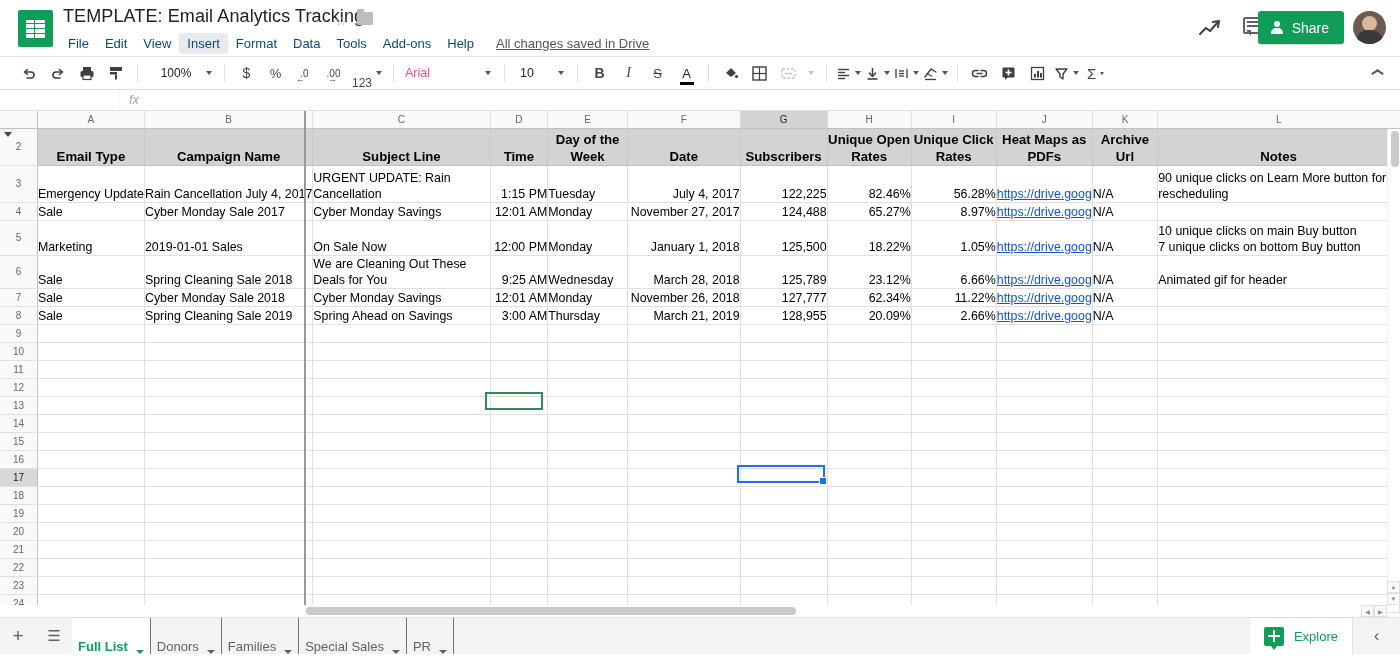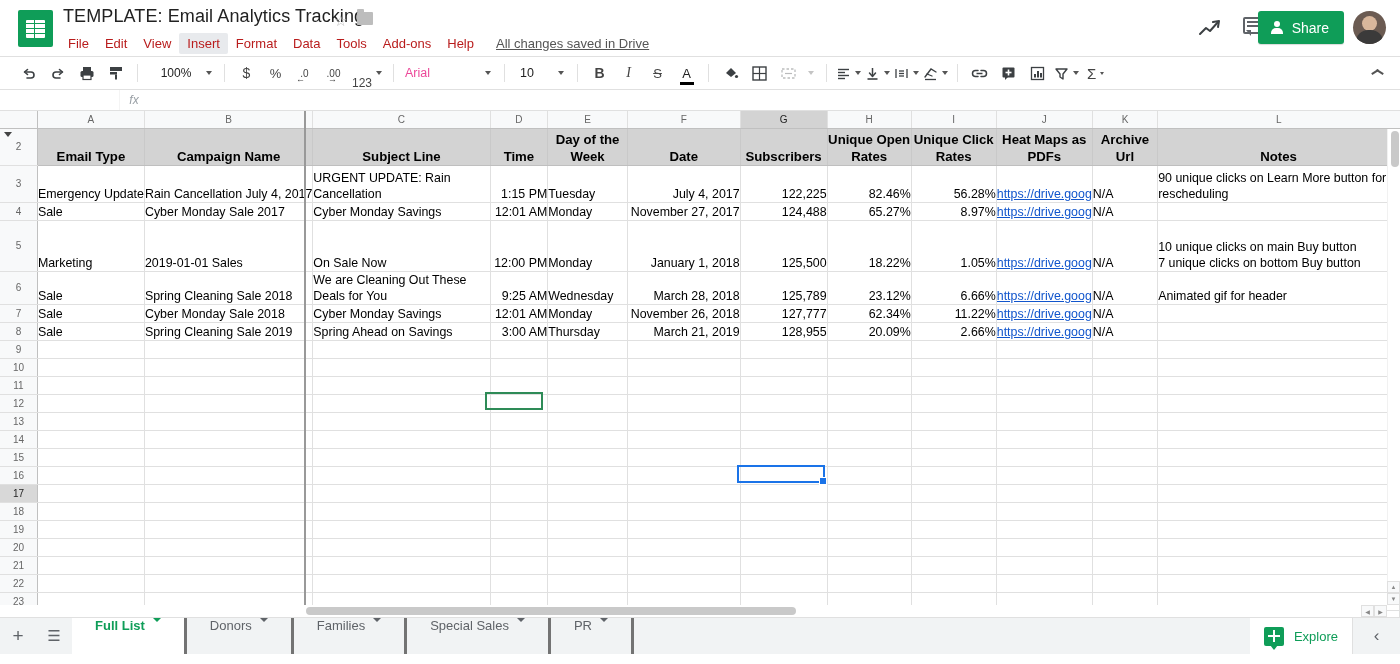--- a/index.html
+++ b/index.html
@@ -47,21 +47,21 @@
   }
   .folder-icon::before {
     content: ""; position: absolute; left: 0; top: -3px;
     width: 7px; height: 3px; background: #bdbdbd; border-radius: 1px 1px 0 0;
   }
   .menubar {
     position: absolute; left: 60px; top: 33px;
     display: flex; align-items: center; gap: 0;
   }
   .menu-item {
-    font-size: 13px; color: #b91c1c; padding: 3px 8px;
+    font-size: 13px; color: #0c4a6e; padding: 3px 8px;
     border-radius: 2px; cursor: pointer; white-space: nowrap;
   }
   .menu-item.active { background: #e8eaed; }
   .save-state {
     font-size: 13px; color: #555; margin-left: 14px;
     text-decoration: underline; white-space: nowrap; cursor: pointer;
   }
 
   .trend-icon {
     position: absolute; right: 178px; top: 17px;
@@ -288,23 +288,23 @@
     position: relative; height: 37px; background: #f1f3f4;
     border-top: 1px solid #e0e0e0; display: flex; align-items: stretch;
   }
   .sb-btn {
     width: 36px; display: flex; align-items: center; justify-content: center;
     color: #5f6368; font-size: 19px; cursor: pointer;
   }
   .sb-allsheets { font-size: 15px; }
   .tabs { display: flex; align-items: stretch; }
   .tab {
-    display: flex; align-items: flex-start; padding: 0 23px;
+    display: flex; align-items: flex-end; padding: 0 6px;
     font-size: 13px; color: #5f6368; cursor: pointer;
-    border-right: 3px solid #737373; white-space: nowrap;
+    border-right: 1px solid #737373; white-space: nowrap;
   }
   .tab.active { background: #fff; color: #0f9d58; font-weight: bold; }
   .tab .tcaret {
     width: 0; height: 0; border-left: 4px solid transparent;
     border-right: 4px solid transparent; border-top: 4px solid #5f6368;
     margin-left: 8px;
   }
   .tab.active .tcaret { border-top-color: #0f9d58; }
   .explore {
     position: absolute; right: 48px; top: 0; bottom: 0;
@@ -651,21 +651,21 @@
         <td class="cell l">2019-01-01 Sales</td>
         <td class="cell l">On Sale Now</td>
         <td class="cell r">12:00 PM</td>
         <td class="cell l">Monday</td>
         <td class="cell r">January 1, 2018</td>
         <td class="cell r">125,500</td>
         <td class="cell r">18.22%</td>
         <td class="cell r">1.05%</td>
         <td class="cell l link">https://drive.goog</td>
         <td class="cell l">N/A</td>
-        <td class="cell l wrap" style="vertical-align:top;padding-top:18px;white-space:pre-line;">10 unique clicks on main Buy button
+        <td class="cell l wrap" style="vertical-align:top;padding-top:2px;white-space:pre-line;">10 unique clicks on main Buy button
 7 unique clicks on bottom Buy button</td>
       </tr>
 
       <tr style="height:32px;">
         <td class="rowhdr">6</td>
         <td class="cell l">Sale</td>
         <td class="cell l">Spring Cleaning Sale 2018</td>
         <td class="cell l wrap">We are Cleaning Out These Deals for You</td>
         <td class="cell r">9:25 AM</td>
         <td class="cell l">Wednesday</td>

